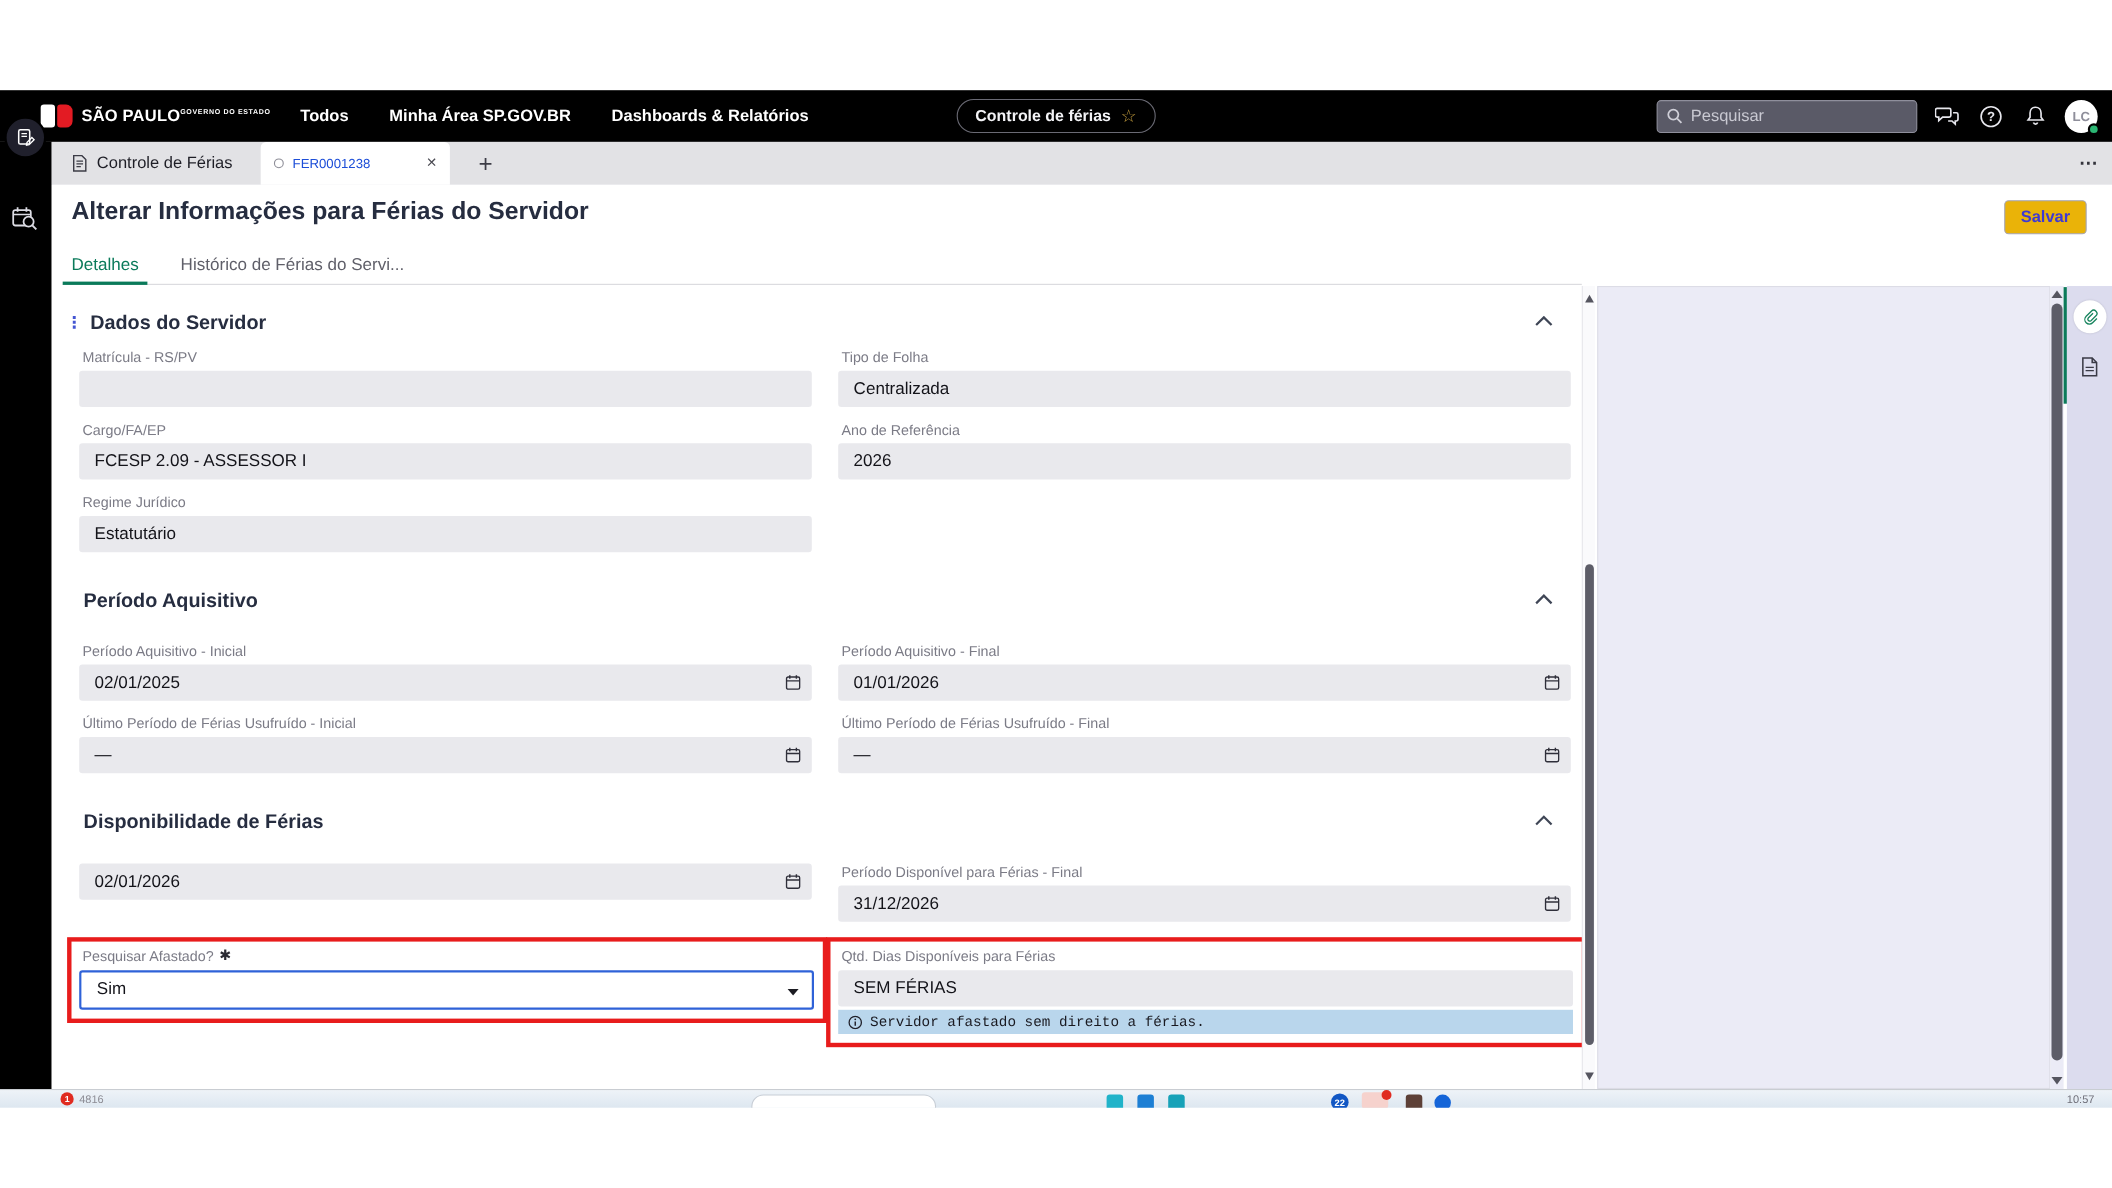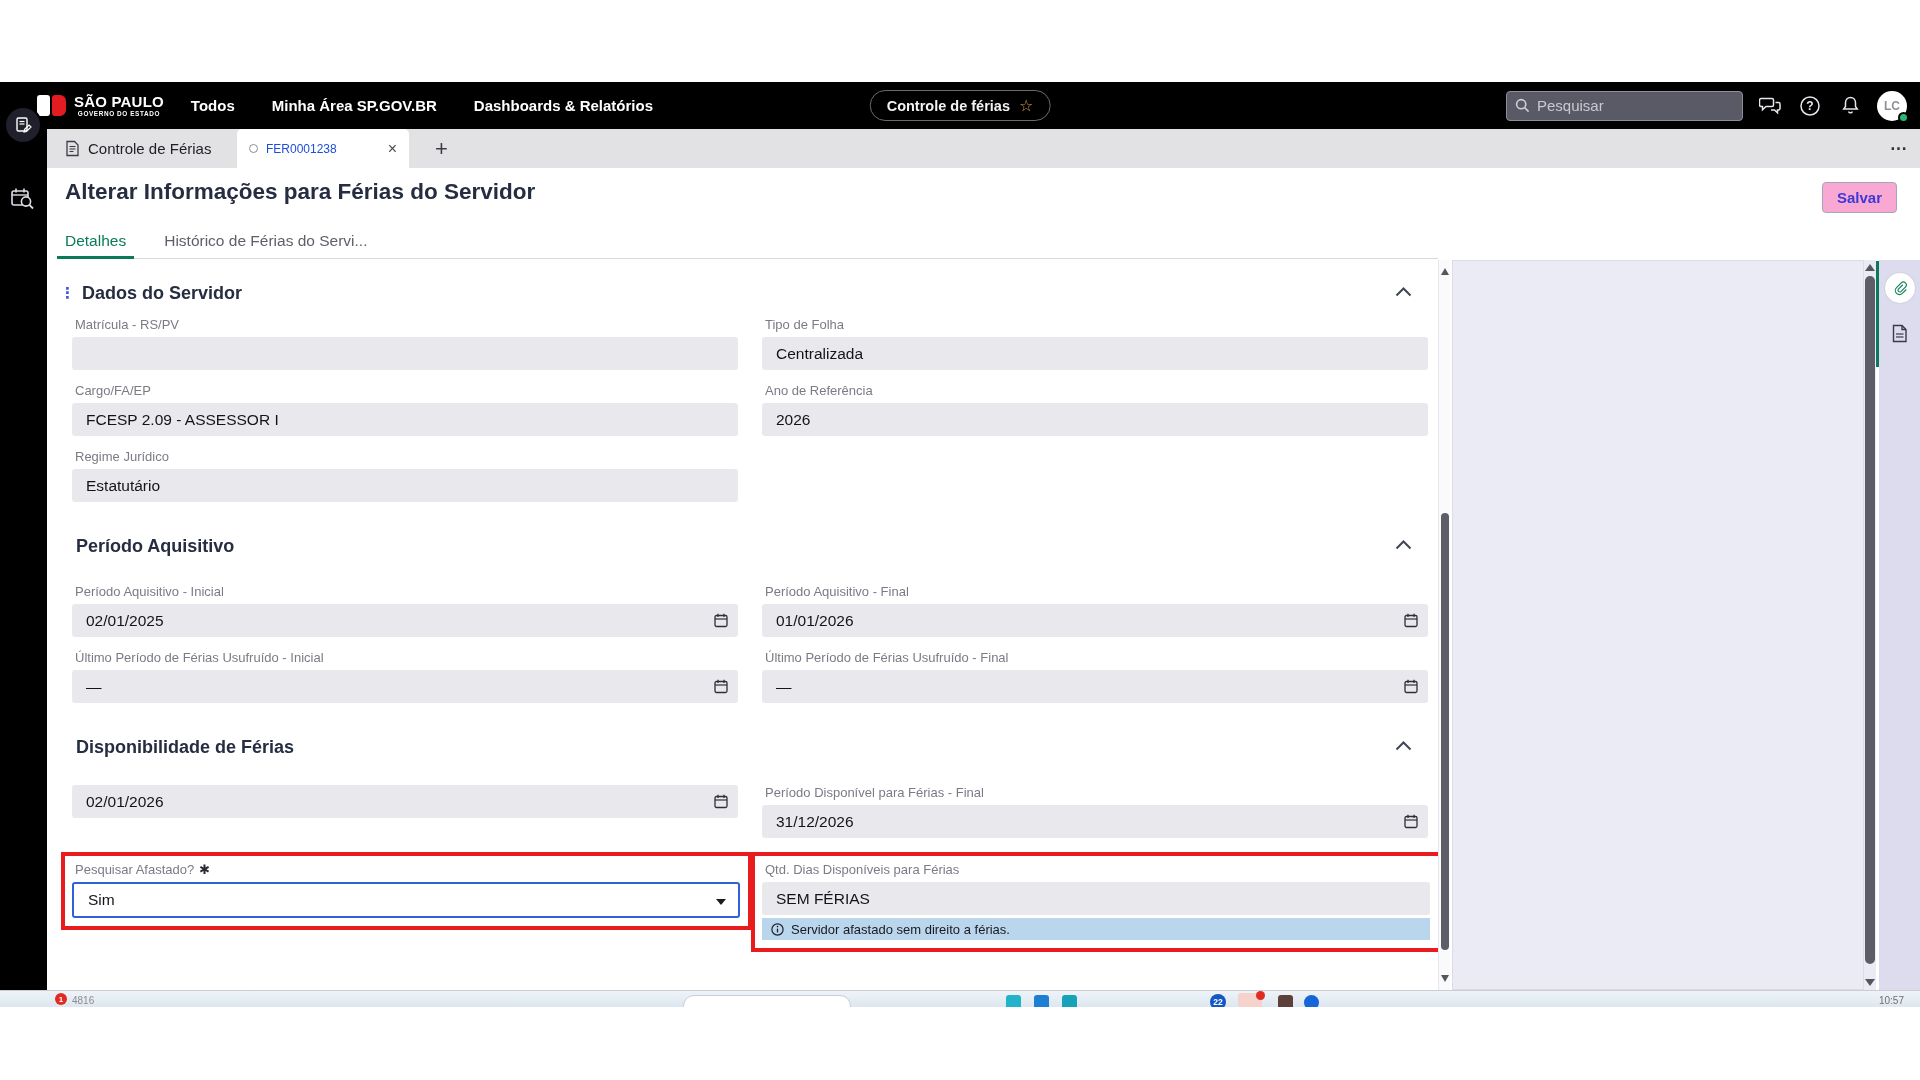--- a/index.html
+++ b/index.html
@@ -7,21 +7,21 @@
   body { font-family:"Liberation Sans", sans-serif; }
   .canvas { position:relative; width:1920px; height:1080px; background:#fff; overflow:hidden; }
 
   
   .app-header { position:absolute; left:0; top:82px; width:1920px; height:47px; background:#000;
     display:flex; align-items:center; padding-left:37px; }
   .logo { display:flex; align-items:center; gap:8px; }
   .logo-glyph { position:relative; width:29px; height:23px; }
   .logo-glyph .w { position:absolute; left:0; top:1px; width:13px; height:21px; background:#fff; border-radius:3px; }
   .logo-glyph .r { position:absolute; left:15px; top:1px; width:14px; height:21px; background:#e31b23; border-radius:3px 6px 6px 3px; }
-  .logo-text { display:flex; flex-direction:column; line-height:1;text-align:center; }
+  .logo-text { display:flex; flex-direction:row; line-height:1; }
   .logo-title { color:#fff; font-size:15px; font-weight:800; letter-spacing:.2px; }
   .logo-sub { color:#fff; font-size:6.4px; font-weight:600; letter-spacing:.6px; margin-top:2px; }
   .top-nav { display:flex; gap:37px; margin-left:27px; }
   .top-nav-item { color:#fff; font-size:15px; font-weight:600; cursor:pointer; white-space:nowrap; }
   .fav-pill { position:absolute; left:50%; top:8px; transform:translateX(-50%); height:31px;
     border:1px solid #6a6a74; border-radius:16px; display:flex; align-items:center; gap:9px; padding:0 16px; }
   .fav-pill .lbl { color:#f3f3f6; font-size:14.5px; font-weight:700; white-space:nowrap; }
   .fav-pill .star { color:#c79f3e; font-size:16px; line-height:1; font-family:"DejaVu Sans", sans-serif; }
   .hdr-right { position:absolute; right:13px; top:0; height:47px; display:flex; align-items:center; gap:14px; }
   .hdr-search { width:237px; height:30px; background:#5a5a67; border:1px solid #8f8f9c; border-radius:4px;
@@ -49,21 +49,21 @@
     display:flex; align-items:center; padding:0 12px; gap:8px; cursor:pointer; }
   .rec-dot { width:9px; height:9px; border:1.5px solid #8d8d97; border-radius:50%; flex:none; }
   .rec-tab .t { color:#1d4ed8; font-size:12px; white-space:nowrap; }
   .rec-close { margin-left:auto; color:#4a4a52; font-size:16px; line-height:1; cursor:pointer; }
   .new-tab { position:absolute; left:388px; top:7px; font-size:22px; color:#3c3c46; font-weight:400; cursor:pointer; }
   .strip-more { position:absolute; right:12px; top:9px; font-size:17px; color:#33333b; font-weight:700; letter-spacing:1px; cursor:pointer; }
 
   
   .content { position:absolute; left:47px; top:168px; width:1873px; height:822px; background:#fff; }
   .page-title { position:absolute; left:18px; top:11px; font-size:22.5px; font-weight:700; color:#262d40; }
-  .save-btn { position:absolute; right:23px; top:14px; height:31px; padding:0 14px; background:#f9a8d4;
+  .save-btn { position:absolute; right:23px; top:14px; height:31px; padding:0 14px; background:#eab308;
     border:1px solid #a5a5b5; border-radius:4px; color:#3e39d4; font-size:15px; font-weight:700;
     font-family:"Liberation Sans", sans-serif; cursor:pointer; }
   .subtabs { position:absolute; left:10px; top:58px; width:1381px; height:33px; border-bottom:1px solid #d9d9dd;
     display:flex; gap:38px; padding-left:8px; }
   .subtab { font-size:15.5px; color:#5f5f69; padding:6px 0; position:relative; cursor:pointer; white-space:nowrap; }
   .subtab.active { color:#0a7a5a; font-weight:500; }
   .subtab.active::after { content:""; position:absolute; left:-8px; right:-8px; bottom:-1px; height:3px; background:#0a7a5a; }
 
   
   .form-area { position:absolute; left:0; top:92px; width:1391px; height:730px; overflow:hidden; }
@@ -80,21 +80,21 @@
   .req { margin-left:5px; color:#2b2b33; font-size:13px; font-family:"DejaVu Sans", sans-serif; }
   .fbox { position:relative; height:33px; background:#e9e9ed; border-radius:3px; display:flex; align-items:center;
     padding:0 14px; font-size:15.5px; color:#131319; }
   .fbox.date { padding-right:34px; }
   .fbox .cal { position:absolute; right:10px; top:9px; }
   .fbox.select { height:36px; background:#fff; border:2px solid #2f62d8; cursor:pointer; }
   .fbox.select .caret { position:absolute; right:12px; top:15px; width:0; height:0;
     border-left:5px solid transparent; border-right:5px solid transparent; border-top:6px solid #1b1b22; }
   .red-wrap { border:4px solid #e81c1c; padding:6px 8px 8px 7px; margin:-10px -14px -12px -11px; position:relative; z-index:2; }
   .info-bar { margin-top:3px; height:22px; background:#b9d6ec; display:flex; align-items:center; gap:7px;
-    padding:0 9px; font-size:13px; color:#191920; }
+    padding:0 9px; font-size:13px; color:#191920;font-family:Liberation Mono, monospace; }
 
   
   .main-sb { position:absolute; left:1391px; top:92px; width:12px; height:730px; background:#fafafc; border-left:1px solid #e7e7ec; }
   .sb-up { position:absolute; left:1.5px; top:8px; width:0; height:0; border-left:4.5px solid transparent;
     border-right:4.5px solid transparent; border-bottom:7px solid #55555f; }
   .sb-down { position:absolute; left:1.5px; bottom:8px; width:0; height:0; border-left:4.5px solid transparent;
     border-right:4.5px solid transparent; border-top:7px solid #55555f; }
   .main-sb .thumb { position:absolute; left:1.5px; top:253px; width:8px; height:437px; background:#5d5d68; border-radius:4px; }
 
   

